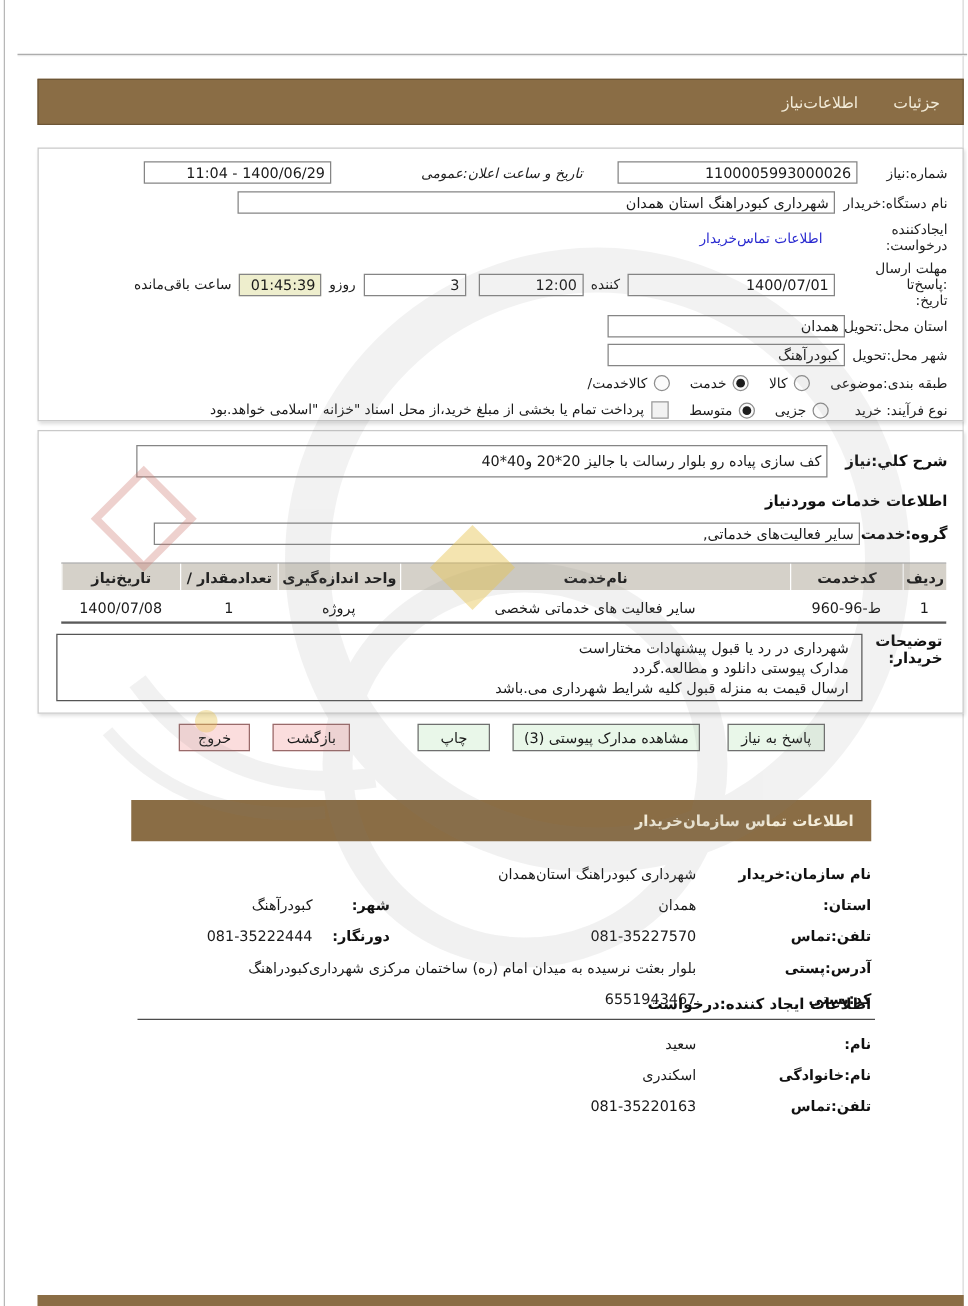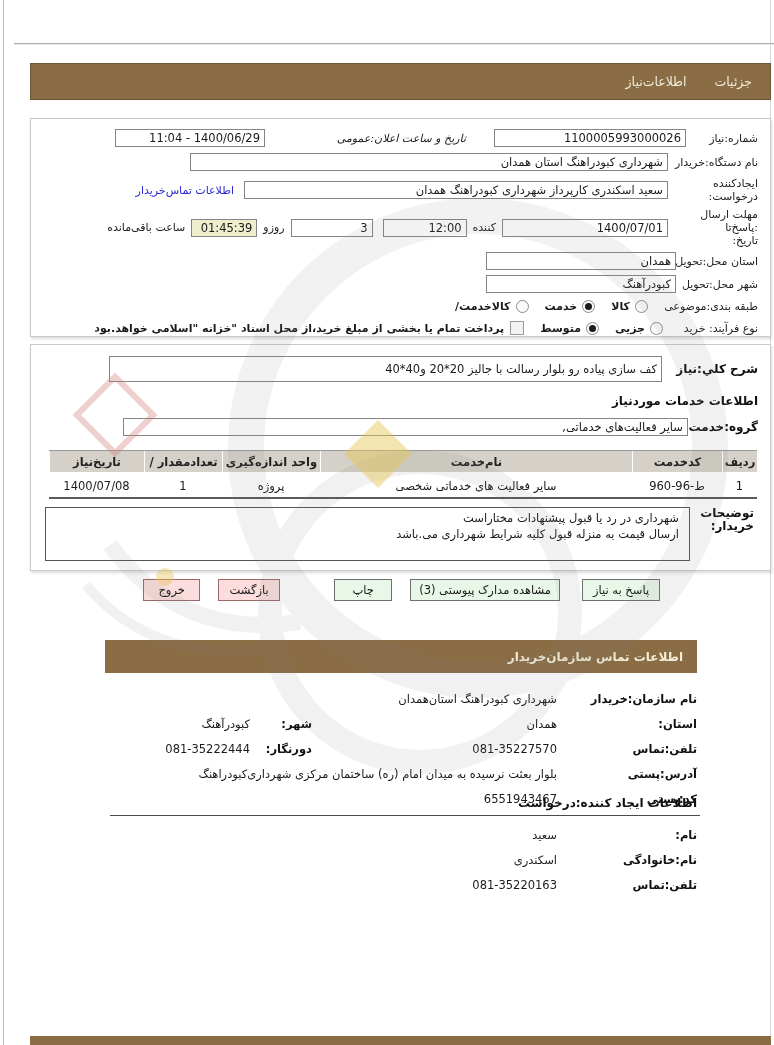--- a/index.html
+++ b/index.html
@@ -28,21 +28,21 @@
   .big{height:26px;line-height:24px;}
   .yellow{background:#eeeecd;}
   .link{color:#2a2ad0;font-size:11px;white-space:nowrap;cursor:pointer;margin-right:10px;}
   .sep{margin:0 6px;font-size:11px;white-space:nowrap;}
 
   .radio{flex:none;width:11px;height:11px;border:1px solid #8d8d8d;border-radius:50%;
          background:#fbfbfb;position:relative;margin-left:5px;}
   .radio.on::after{content:"";position:absolute;left:2px;top:2px;right:2px;bottom:2px;
          background:#1c1c1c;border-radius:50%;}
   .chk{flex:none;width:12px;height:12px;border:1px solid #9a9a9a;background:#f2f2f2;margin-left:6px;}
-  .opt{display:flex;align-items:flex-end;margin-left:16px;font-weight:bold;}
+  .opt{display:flex;align-items:flex-start;margin-left:16px;}
   .optlbl{font-size:11px;white-space:nowrap;}
 
   .boldlbl{font-weight:bold;font-size:12px;color:#111;}
   .heading{font-weight:bold;font-size:12px;color:#111;margin:12px 0 10px 0;}
 
   .tbl{width:708px;margin:14px 1px 0 auto;font-size:11.5px;}
   .trow{display:flex;}
   .thead .cell{background:#d5d1c9;font-weight:bold;color:#222;height:21px;border-left:1px solid #fff;}
   .thead{border-top:1px solid #9a9a9a;border-bottom:2px solid #fff;}
   .tbody .cell{height:23px;background:#fff;}
@@ -103,21 +103,20 @@
     <div class="frow">
       <span class="lbl w90">نام دستگاه:خریدار</span>
       <div class="ibox" style="width:478px;">شهرداری کبودراهنگ استان همدان</div>
     </div>
 
     <div class="frow" style="margin-bottom:5px;">
       <span class="lbl lbl2 w90">
         <span>ایجادکننده</span><br>
         <span>درخواست:</span>
       </span>
-      <div class="ibox" style="width:424px;">سعید اسکندری کارپرداز شهرداری کبودراهنگ همدان</div>
       <span class="link">اطلاعات تماس‌خریدار</span>
     </div>
 
     <div class="frow" style="margin-bottom:5px;">
       <span class="lbl lbl2 w90">
         <span>مهلت ارسال :پاسخ‌تا</span><br>
         <span>تاریخ:</span>
       </span>
       <div class="ibox" style="width:166px;">1400/07/01</div>
       <span class="sep">کننده</span>
@@ -200,20 +199,21 @@
         <div class="cell c3">سایر فعالیت های خدماتی شخصی</div>
         <div class="cell c4">پروژه</div>
         <div class="cell c5">1</div>
         <div class="cell c6">1400/07/08</div>
       </div>
     </div>
 
     <div class="frow" style="margin-top:8px;align-items:flex-start;">
       <div class="notesbox" style="order:2;padding-left:28px;">
         <div>شهرداری در رد یا قبول پیشنهادات مختاراست</div>
+        <div>مدارک پیوستی دانلود و مطالعه.گردد</div>
         <div>ارسال قیمت به منزله قبول کلیه شرایط شهرداری می.باشد</div>
       </div>
       <span class="lbl lbl2 boldlbl" style="width:64px;order:1;padding-right:4px;">
         <span>توضیحات</span><br>
         <span>خریدار:</span>
       </span>
     </div>
   </div>
 
   <div class="btnrow">

